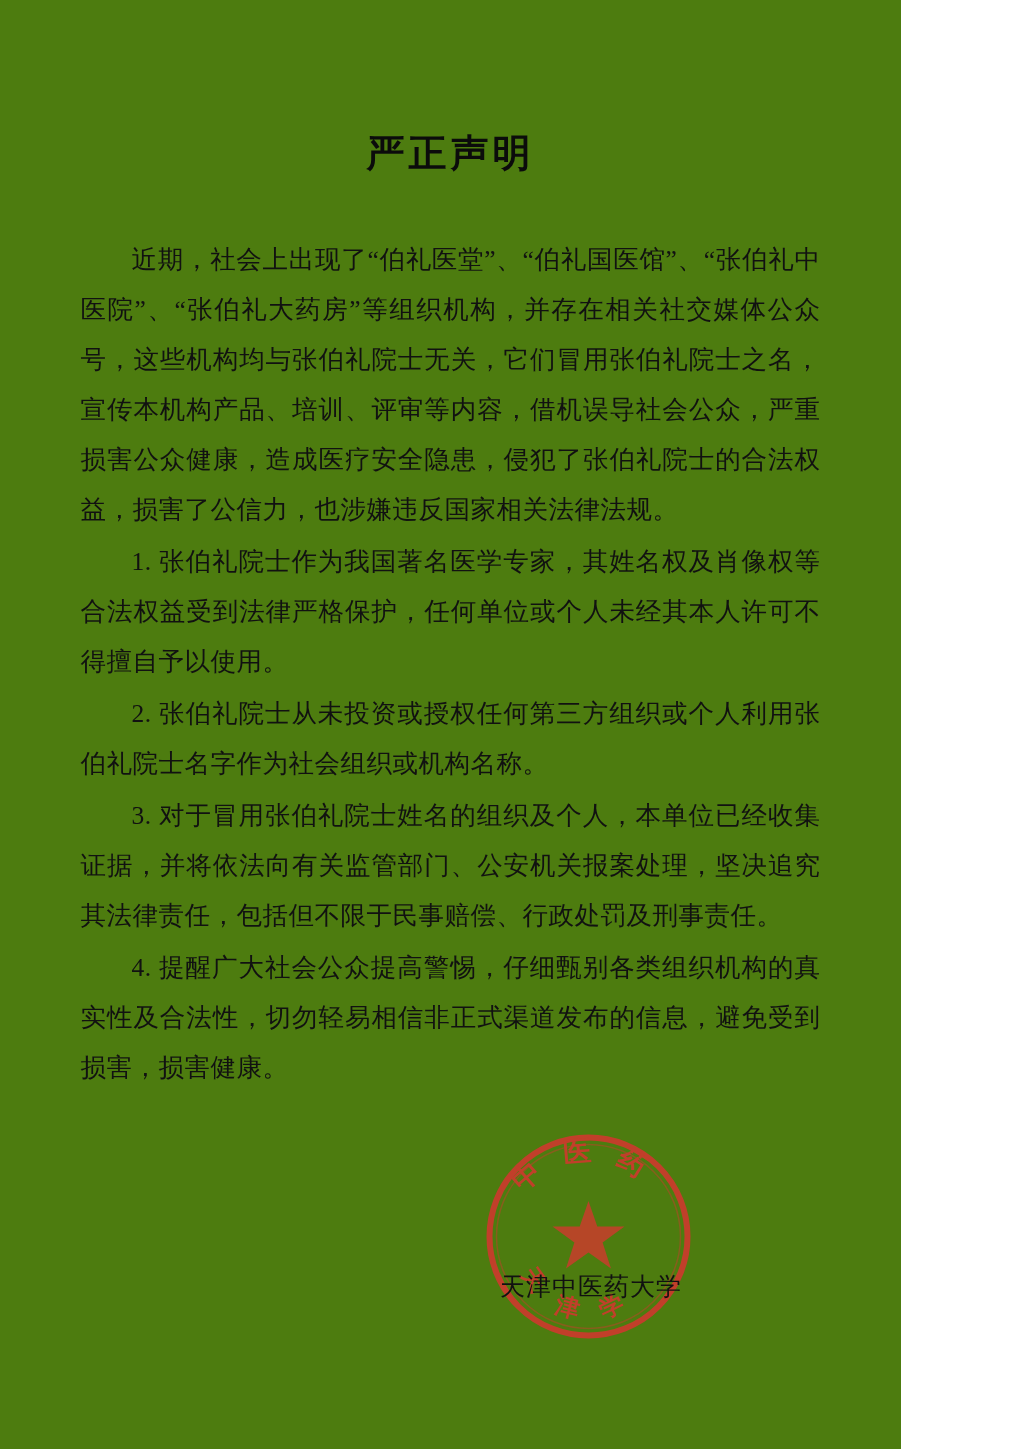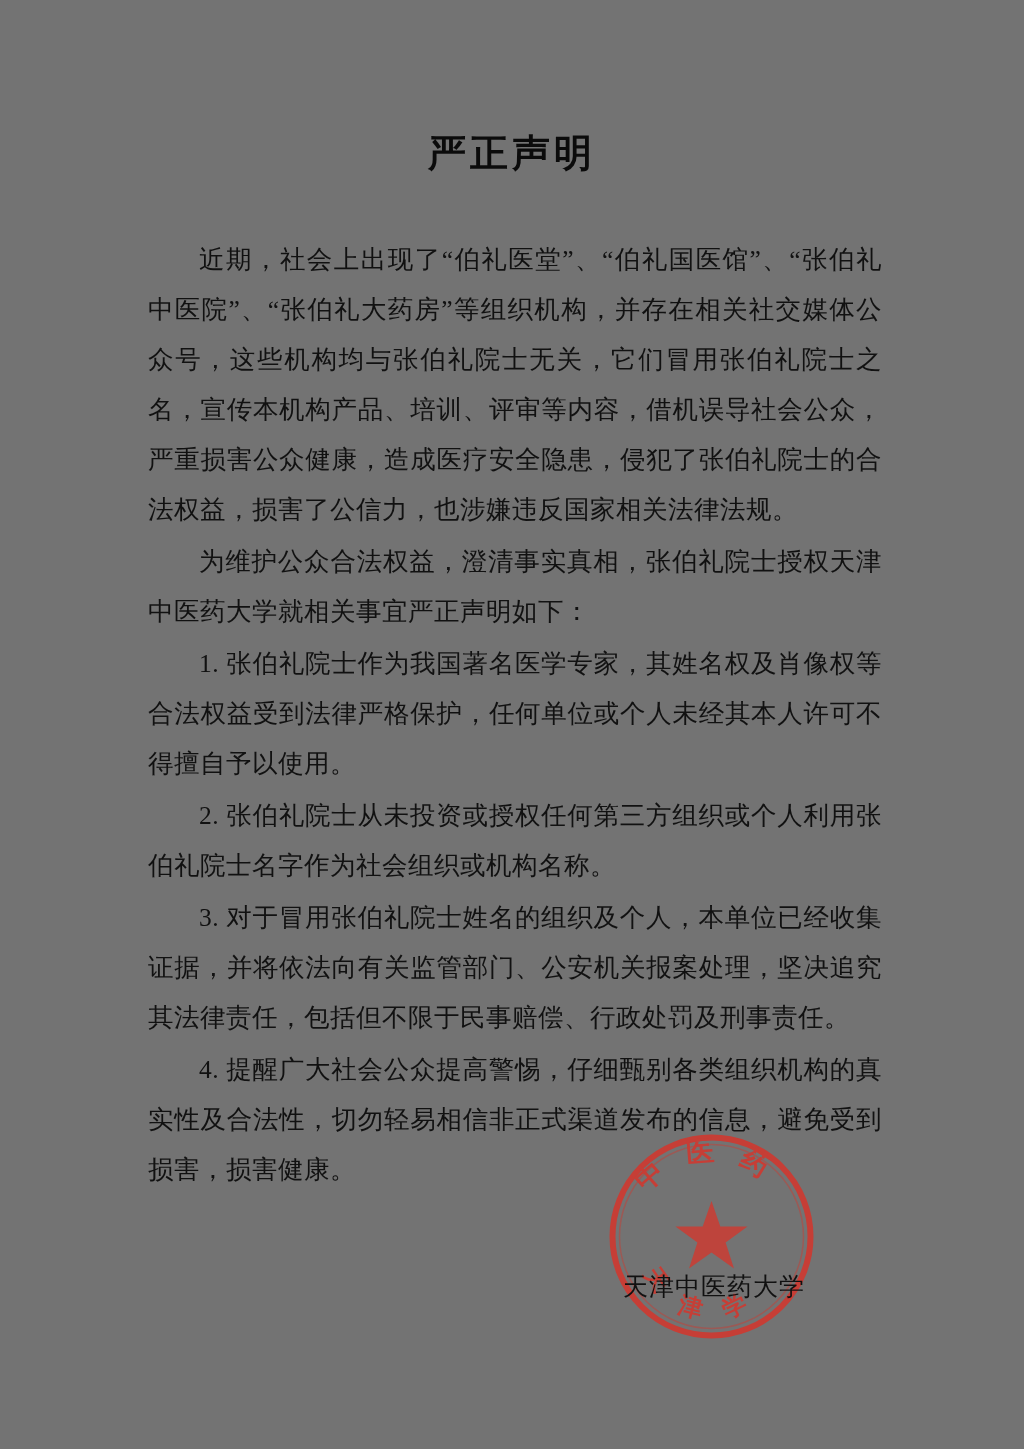--- a/index.html
+++ b/index.html
@@ -12,23 +12,23 @@
     height: 1449px;
     font-family: "Liberation Serif", "DejaVu Serif", serif;
     color: #111111;
     position: relative;
     overflow: hidden;
   }
 
   .page {
     position: absolute;
     top: 0; left: 0;
-    width: 1024px;
+    width: 901px;
     height: 1449px;
-    background: #737373;
+    background: #4d7c0f;
   }
 
   .doc-title {
     text-align: center;
     font-size: 38px;
     font-weight: bold;
     letter-spacing: 4px;
     margin-top: 128px;
     margin-bottom: 0;
     color: #0b0b0b;
@@ -38,21 +38,21 @@
   .body-wrap {
     margin: 56px auto 0 auto;
     width: 740px;
   }
 
   p.para {
     font-size: 25.5px;
     line-height: 50px;
     text-align: justify;
     text-justify: inter-ideograph;
-    margin: 0 0 2px 6px;
+    margin: 0 0 2px 0;
     text-indent: 2em;
     color: #111111;
     letter-spacing: 0.5px;
   }
 
   .sign-block {
     position: absolute;
     right: 150px;
     bottom: 139px;
     width: 320px;
@@ -89,21 +89,20 @@
 </style>
 </head>
 <body>
 
 <div class="page">
 
   <h1 class="doc-title">严正声明</h1>
 
   <div class="body-wrap">
     <p class="para">近期，社会上出现了“伯礼医堂”、“伯礼国医馆”、“张伯礼中医院”、“张伯礼大药房”等组织机构，并存在相关社交媒体公众号，这些机构均与张伯礼院士无关，它们冒用张伯礼院士之名，宣传本机构产品、培训、评审等内容，借机误导社会公众，严重损害公众健康，造成医疗安全隐患，侵犯了张伯礼院士的合法权益，损害了公信力，也涉嫌违反国家相关法律法规。</p>
-    <p class="para">为维护公众合法权益，澄清事实真相，张伯礼院士授权天津中医药大学就相关事宜严正声明如下：</p>
     <p class="para">1. 张伯礼院士作为我国著名医学专家，其姓名权及肖像权等合法权益受到法律严格保护，任何单位或个人未经其本人许可不得擅自予以使用。</p>
     <p class="para">2. 张伯礼院士从未投资或授权任何第三方组织或个人利用张伯礼院士名字作为社会组织或机构名称。</p>
     <p class="para">3. 对于冒用张伯礼院士姓名的组织及个人，本单位已经收集证据，并将依法向有关监管部门、公安机关报案处理，坚决追究其法律责任，包括但不限于民事赔偿、行政处罚及刑事责任。</p>
     <p class="para">4. 提醒广大社会公众提高警惕，仔细甄别各类组织机构的真实性及合法性，切勿轻易相信非正式渠道发布的信息，避免受到损害，损害健康。</p>
   </div>
 
   <div class="seal">
     <svg width="215" height="215" viewBox="0 0 215 215" xmlns="http://www.w3.org/2000/svg">
       <circle cx="107.5" cy="107.5" r="99" fill="none" stroke="#d2372e" stroke-width="6"></circle>
       <circle cx="107.5" cy="107.5" r="92" fill="none" stroke="#d2372e" stroke-width="1.5" opacity="0.5"></circle>

